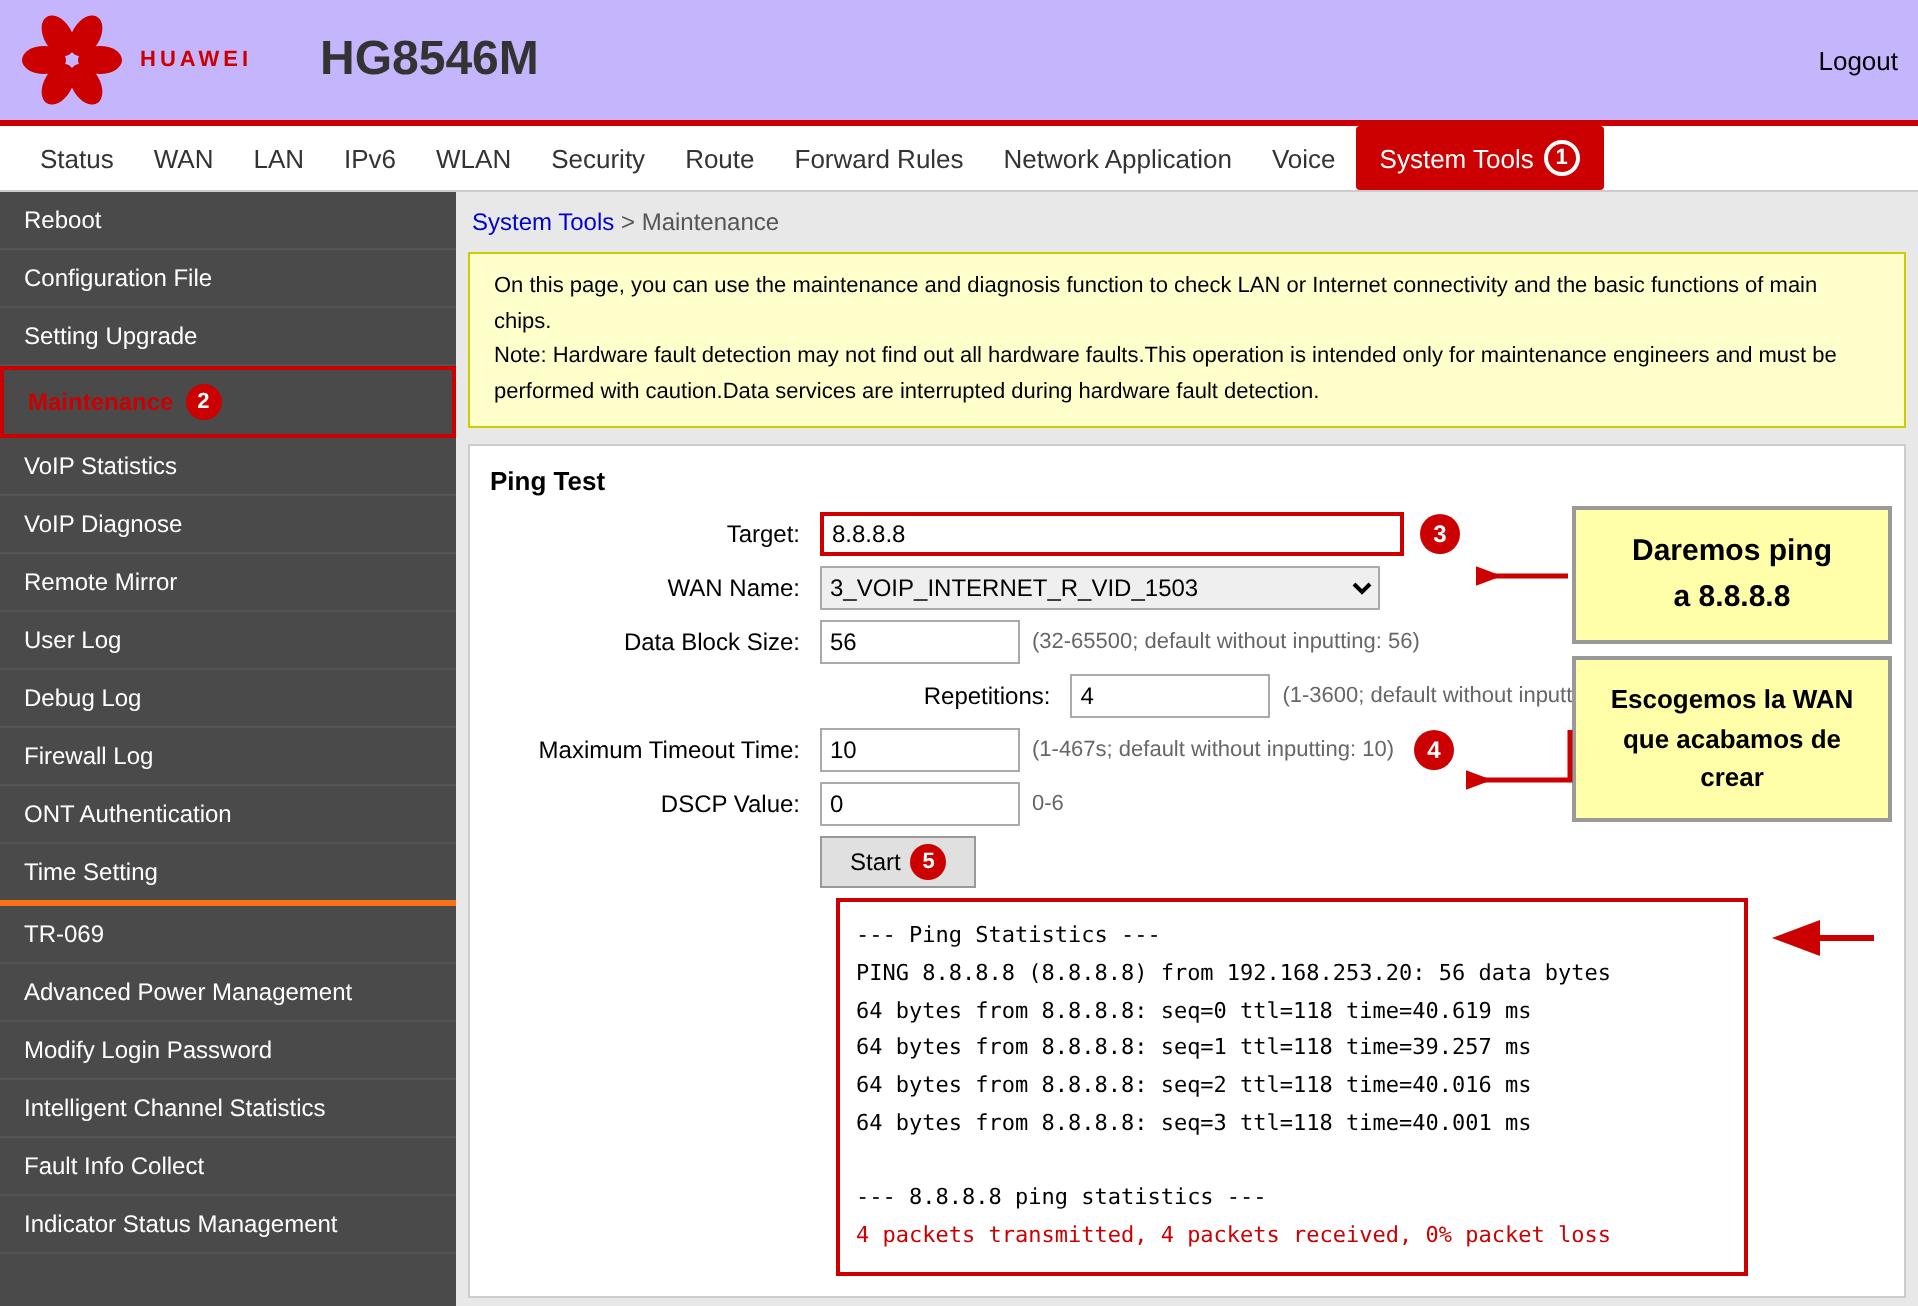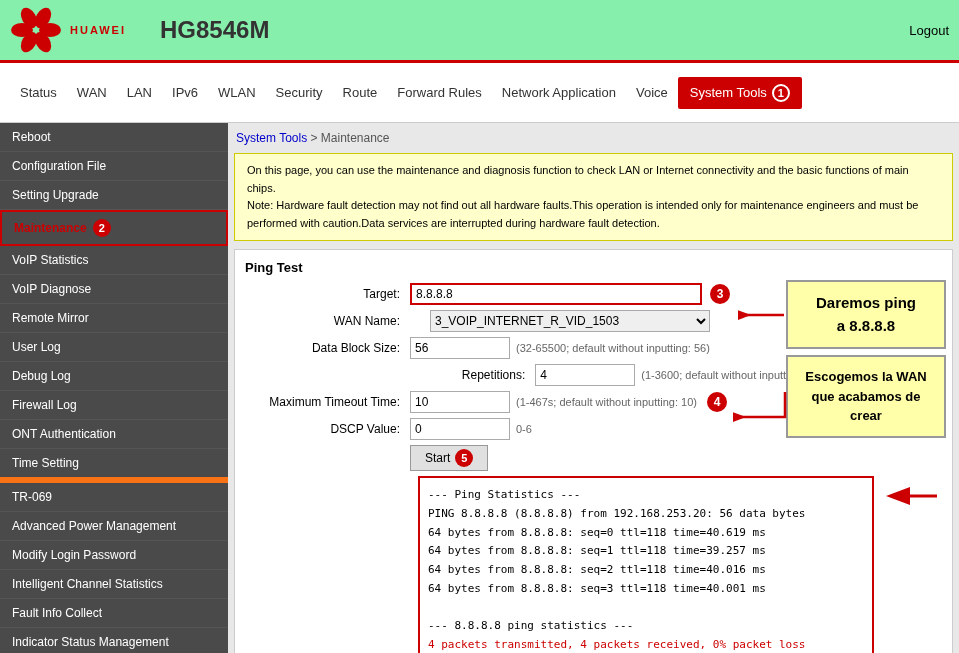--- a/index.html
+++ b/index.html
@@ -1,21 +1,21 @@
 <!DOCTYPE html>
 <html><head>
   <meta charset="utf-8">
   <style>
     * { margin: 0; padding: 0; box-sizing: border-box; }
     body { font-family: Arial, sans-serif; font-size: 12px; background: #fff; width: 959px; }
   </style>
 </head>
 <body>
 
-<div style="display:flex; align-items:center; background:#86efac; border-bottom:3px solid #cc0000; padding:4px 10px; gap:10px;">
+<div style="display:flex; align-items:center; background:#c4b5fd; border-bottom:3px solid #cc0000; padding:4px 10px; gap:10px;">
   <div style="display:flex; align-items:center; gap:8px; min-width:140px;">
 
     <svg width="52" height="52" viewBox="0 0 52 52">
       <ellipse cx="26" cy="12" rx="7" ry="11" fill="#cc0000" transform="rotate(-30 26 26)"></ellipse>
       <ellipse cx="26" cy="12" rx="7" ry="11" fill="#cc0000" transform="rotate(30 26 26)"></ellipse>
       <ellipse cx="26" cy="12" rx="7" ry="11" fill="#cc0000" transform="rotate(90 26 26)"></ellipse>
       <ellipse cx="26" cy="12" rx="7" ry="11" fill="#cc0000" transform="rotate(150 26 26)"></ellipse>
       <ellipse cx="26" cy="12" rx="7" ry="11" fill="#cc0000" transform="rotate(210 26 26)"></ellipse>
       <ellipse cx="26" cy="12" rx="7" ry="11" fill="#cc0000" transform="rotate(270 26 26)"></ellipse>
     </svg>
@@ -28,21 +28,21 @@
 </div>
 
 <div style="display:flex; background:#fff; border-bottom:1px solid #ccc; padding:0 10px; align-items:center;">
   <div style="padding:7px 10px;font-size:13px;color:#333;cursor:pointer;">Status</div>
   <div style="padding:7px 10px;font-size:13px;color:#333;cursor:pointer;">WAN</div>
   <div style="padding:7px 10px;font-size:13px;color:#333;cursor:pointer;">LAN</div>
   <div style="padding:7px 10px;font-size:13px;color:#333;cursor:pointer;">IPv6</div>
   <div style="padding:7px 10px;font-size:13px;color:#333;cursor:pointer;">WLAN</div>
   <div style="padding:7px 10px;font-size:13px;color:#333;cursor:pointer;">Security</div>
   <div style="padding:7px 10px;font-size:13px;color:#333;cursor:pointer;">Route</div>
-  <div style="padding:22px 10px;font-size:13px;color:#333;cursor:pointer;">Forward Rules</div>
+  <div style="padding:8px 10px;font-size:13px;color:#333;cursor:pointer;">Forward Rules</div>
   <div style="padding:7px 10px;font-size:13px;color:#333;cursor:pointer;">Network Application</div>
   <div style="padding:7px 10px;font-size:13px;color:#333;cursor:pointer;">Voice</div>
   <div style="padding:7px 12px;font-size:13px;color:#fff;cursor:pointer;background:#cc0000;border-radius:2px;display:flex;align-items:center;gap:5px;">
     <span>System Tools</span>
     <span style="display:inline-flex;align-items:center;justify-content:center;width:18px;height:18px;background:#cc0000;border:2px solid #fff;color:#fff;border-radius:50%;font-size:11px;font-weight:bold;">1</span>
   </div>
 </div>
 
 <div style="display:flex; min-height:560px;">
 
@@ -54,21 +54,21 @@
       <span>Maintenance</span>
       <span style="display:inline-flex;align-items:center;justify-content:center;width:18px;height:18px;background:#cc0000;color:#fff;border-radius:50%;font-size:11px;font-weight:bold;">2</span>
     </div>
     <div style="padding:7px 12px;color:#fff;cursor:pointer;font-size:12px;border-bottom:1px solid #555;">VoIP Statistics</div>
     <div style="padding:7px 12px;color:#fff;cursor:pointer;font-size:12px;border-bottom:1px solid #555;">VoIP Diagnose</div>
     <div style="padding:7px 12px;color:#fff;cursor:pointer;font-size:12px;border-bottom:1px solid #555;">Remote Mirror</div>
     <div style="padding:7px 12px;color:#fff;cursor:pointer;font-size:12px;border-bottom:1px solid #555;">User Log</div>
     <div style="padding:7px 12px;color:#fff;cursor:pointer;font-size:12px;border-bottom:1px solid #555;">Debug Log</div>
     <div style="padding:7px 12px;color:#fff;cursor:pointer;font-size:12px;border-bottom:1px solid #555;">Firewall Log</div>
     <div style="padding:7px 12px;color:#fff;cursor:pointer;font-size:12px;border-bottom:1px solid #555;">ONT Authentication</div>
-    <div style="padding:7px 12px;color:#fff;cursor:pointer;font-size:12px;border-bottom:6px solid #f97316;">Time Setting</div>
+    <div style="padding:7px 12px;color:#fff;cursor:pointer;font-size:12px;border-bottom:3px solid #f97316;">Time Setting</div>
     <div style="padding:7px 12px;color:#fff;cursor:pointer;font-size:12px;border-bottom:1px solid #555;">TR-069</div>
     <div style="padding:7px 12px;color:#fff;cursor:pointer;font-size:12px;border-bottom:1px solid #555;">Advanced Power Management</div>
     <div style="padding:7px 12px;color:#fff;cursor:pointer;font-size:12px;border-bottom:1px solid #555;">Modify Login Password</div>
     <div style="padding:7px 12px;color:#fff;cursor:pointer;font-size:12px;border-bottom:1px solid #555;">Intelligent Channel Statistics</div>
     <div style="padding:7px 12px;color:#fff;cursor:pointer;font-size:12px;border-bottom:1px solid #555;">Fault Info Collect</div>
     <div style="padding:7px 12px;color:#fff;cursor:pointer;font-size:12px;border-bottom:1px solid #555;">Indicator Status Management</div>
 
   </div>
 
   <div style="flex:1; background:#e8e8e8; padding:6px; position:relative;">
@@ -88,21 +88,21 @@
 
       <div style="font-weight:bold;font-size:13px;margin-bottom:8px;">Ping Test</div>
 
       <div style="display:flex;align-items:center;margin-bottom:5px;">
         <label style="width:165px;text-align:right;padding-right:10px;font-size:12px;">Target:</label>
         <input type="text" style="width: 292px; height: 22px; border: 2px solid rgb(204, 0, 0); padding: 2px 4px; font-size: 12px;" value="8.8.8.8">
 
         <span style="display:inline-flex;align-items:center;justify-content:center;width:20px;height:20px;background:#cc0000;color:#fff;border-radius:50%;font-size:12px;font-weight:bold;margin-left:8px;">3</span>
       </div>
 
-      <div style="display:flex;align-items:center;margin-bottom:5px;gap:20px;">
+      <div style="display:flex;align-items:center;margin-bottom:5px;">
         <label style="width:165px;text-align:right;padding-right:10px;font-size:12px;">WAN Name:</label>
         <select style="width:280px;height:22px;font-size:12px;border:1px solid #aaa;"><option>3_VOIP_INTERNET_R_VID_1503</option></select>
       </div>
 
       <div style="display:flex;align-items:center;margin-bottom:5px;">
         <label style="width:165px;text-align:right;padding-right:10px;font-size:12px;">Data Block Size:</label>
         <input type="text" style="width: 100px; height: 22px; border: 1px solid rgb(170, 170, 170); padding: 2px 4px; font-size: 12px;" value="56">
         <span style="color:#666;font-size:11px;margin-left:6px;">(32-65500; default without inputting: 56)</span>
       </div>
 

